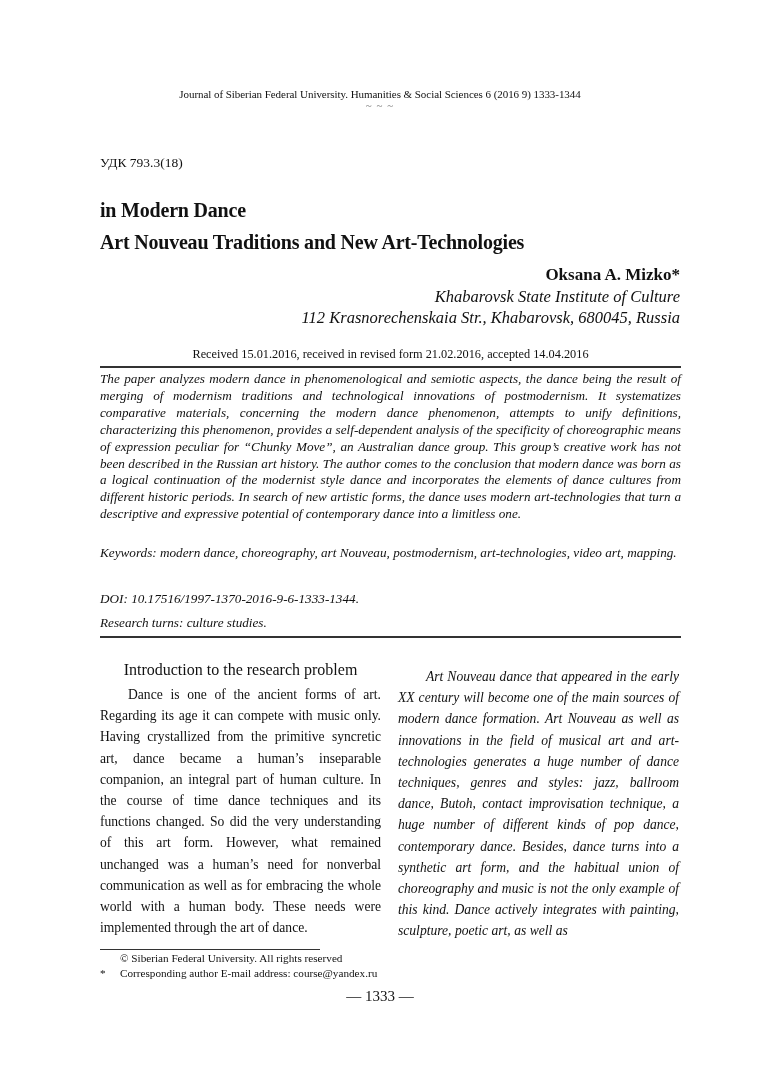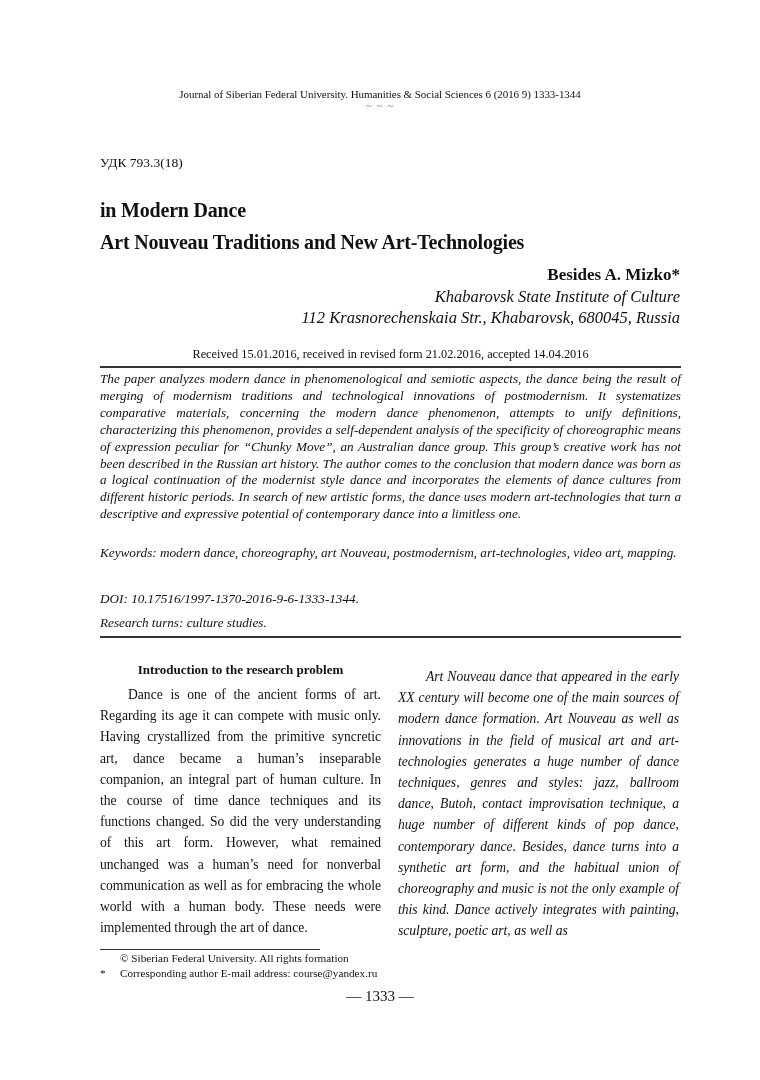--- a/index.html
+++ b/index.html
@@ -80,22 +80,22 @@
       text-align: justify;
     }
     .col {
       width: 281px;
       font-size: 13.6px;
       line-height: 21.2px;
       text-align: justify;
     }
     .col p { margin: 0; text-indent: 28px; }
     .section-head {
-      font-weight: bold;
-      font-size: 13px;
+      font-weight: normal;
+      font-size: 16px;
       text-align: center;
       margin-bottom: 4px;
       line-height: 20px;
     }
     .fn-rule {
       left: 100px; width: 220px; top: 949px;
       height: 1px; background: #333;
     }
     .footnotes {
       left: 100px; top: 951px;
@@ -117,21 +117,21 @@
 <div class="abs tilde">~ ~ ~</div>
 
 <div class="abs udk">УДК 793.3(18)</div>
 
 <div class="abs title">
   <div>in Modern Dance</div>
   <div>Art Nouveau Traditions and New Art-Technologies</div>
 </div>
 
 <div class="abs author-block">
-  <div class="author">Besides A. Mizko*</div>
+  <div class="author">Oksana A. Mizko*</div>
   <div class="affil">Khabarovsk State Institute of Culture</div>
   <div class="affil">112 Krasnorechenskaia Str., Khabarovsk, 680045, Russia</div>
 </div>
 
 <div class="abs received">Received 15.01.2016, received in revised form 21.02.2016, accepted 14.04.2016</div>
 <div class="abs rule" style="top:366px;"></div>
 
 <div class="abs abstract">The paper analyzes modern dance in phenomenological and semiotic aspects, the dance being the result of merging of modernism traditions and technological innovations of postmodernism. It systematizes comparative materials, concerning the modern dance phenomenon, attempts to unify definitions, characterizing this phenomenon, provides a self-dependent analysis of the specificity of choreographic means of expression peculiar for “Chunky Move”, an Australian dance group. This group’s creative work has not been described in the Russian art history. The author comes to the conclusion that modern dance was born as a logical continuation of the modernist style dance and incorporates the elements of dance cultures from different historic periods. In search of new artistic forms, the dance uses modern art-technologies that turn a descriptive and expressive potential of contemporary dance into a limitless one.</div>
 
 <div class="abs meta-line" style="top:545px;">Keywords: modern dance, choreography, art Nouveau, postmodernism, art-technologies, video art, mapping.</div>
@@ -145,21 +145,21 @@
 </div>
 
 <div class="abs col" style="left:398px; top:666px;font-style:italic;">
   <p>Art Nouveau dance that appeared in the early XX century will become one of the main sources of modern dance formation. Art Nouveau as well as innovations in the field of musical art and art-technologies generates a huge number of dance techniques, genres and styles: jazz, ballroom dance, Butoh, contact improvisation technique, a huge number of different kinds of pop dance, contemporary dance. Besides, dance turns into a synthetic art form, and the habitual union of choreography and music is not the only example of this kind. Dance actively integrates with painting, sculpture, poetic art, as well as</p>
 </div>
 
 <div class="abs fn-rule"></div>
 <div class="abs footnotes">
   <div class="fn-row">
     <span class="fn-mark"></span>
-    <span>© Siberian Federal University. All rights formation</span>
+    <span>© Siberian Federal University. All rights reserved</span>
   </div>
   <div class="fn-row">
     <span class="fn-mark">*</span>
     <span>Corresponding author E-mail address: course@yandex.ru</span>
   </div>
 </div>
 
 <div class="abs page-num">— 1333 —</div>
 
 </body></html>

